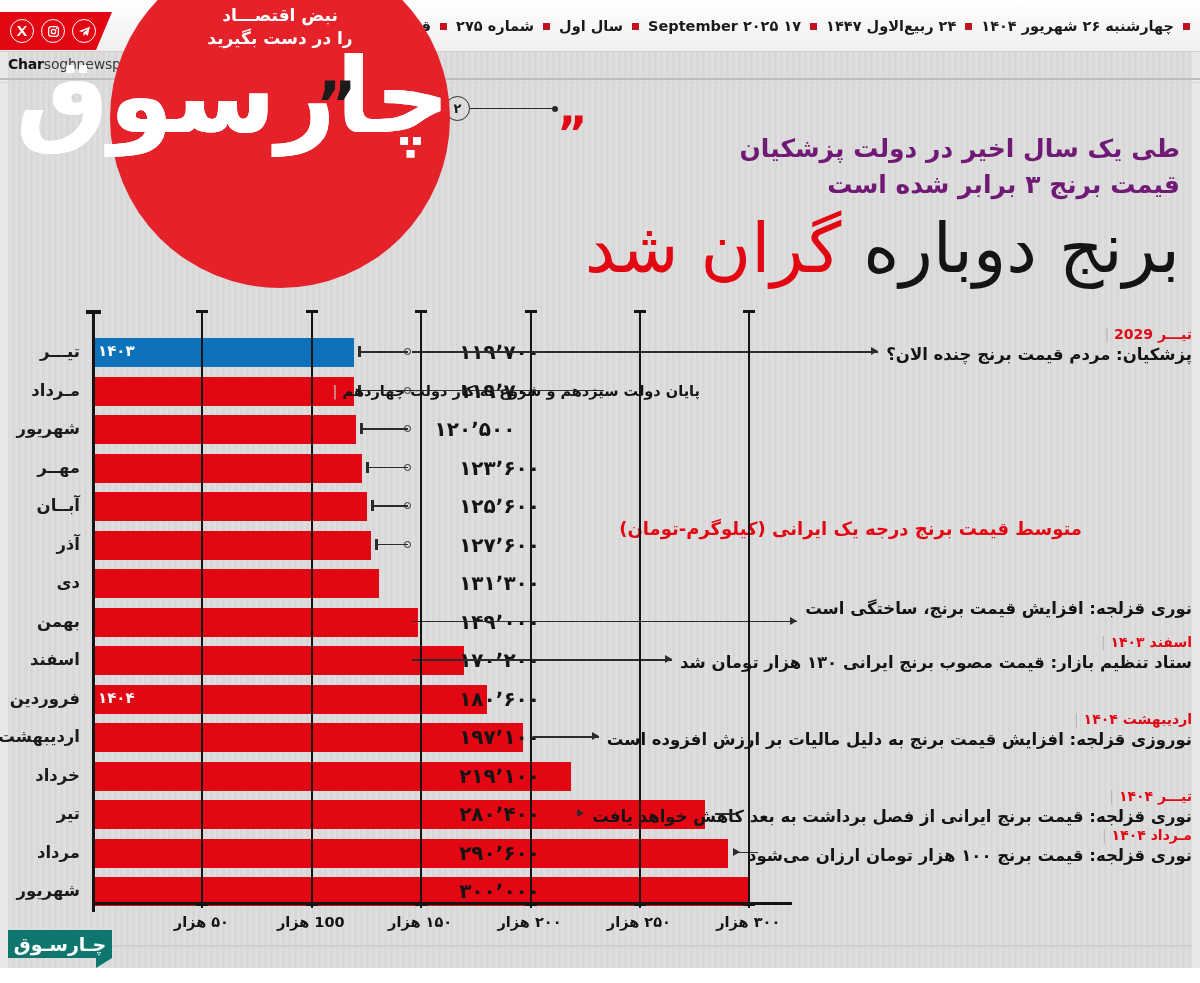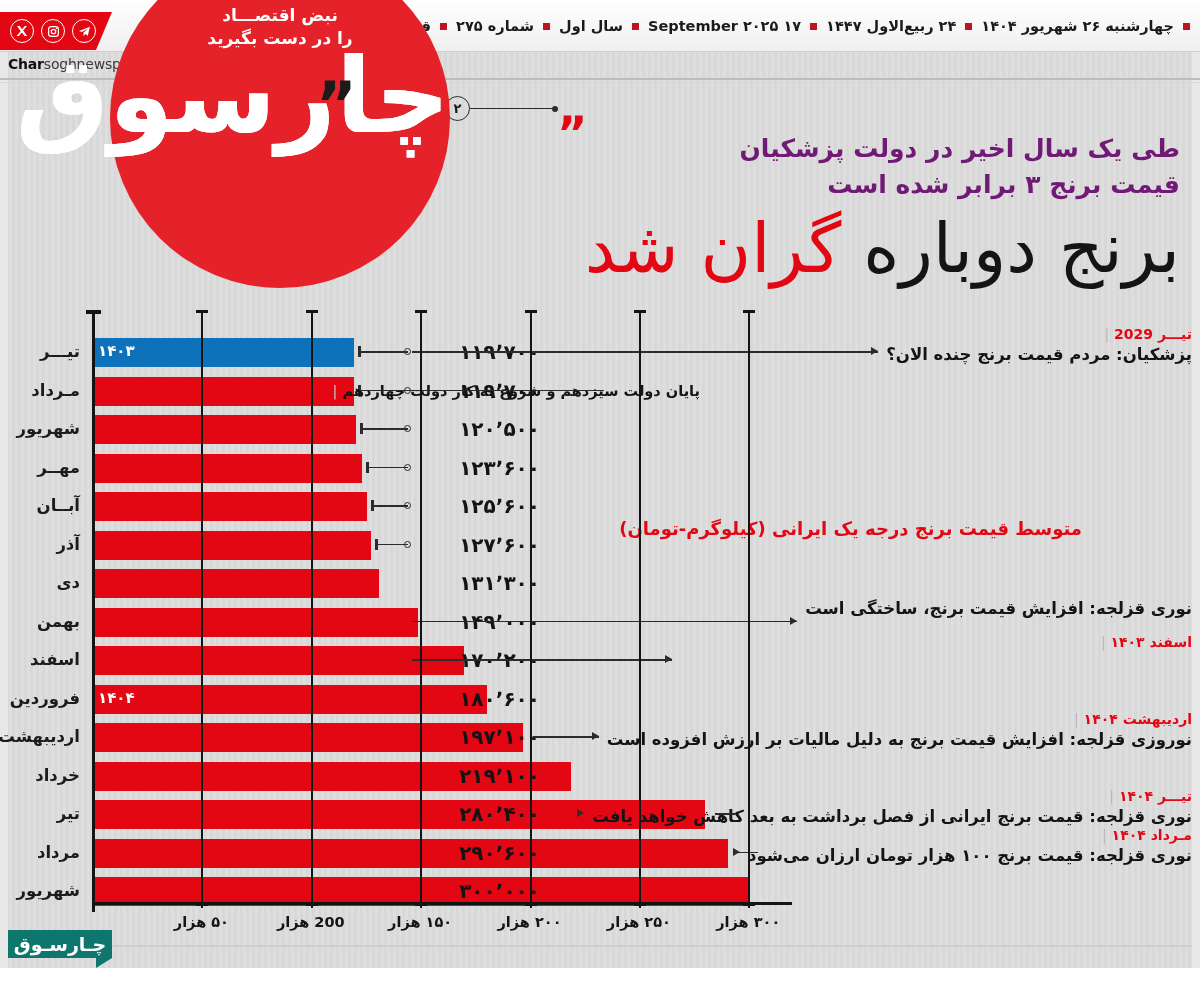--- a/index.html
+++ b/index.html
@@ -260,21 +260,21 @@
       <div class="gl-cap-b" style="left: 524.5px;"></div>
       <div class="gl" style="left: 638.875px;"></div>
       <div class="gl-cap-t" style="left: 633.875px;"></div>
       <div class="gl-cap-b" style="left: 633.875px;"></div>
       <div class="gl" style="left: 748.25px;"></div>
       <div class="gl-cap-t" style="left: 743.25px;"></div>
       <div class="gl-cap-b" style="left: 743.25px;"></div>
     </div>
   <div id="xticks">
       <div class="xlab" style="left: 155.375px; width: 92px; text-align: center; transform: none;">۵۰ هزار</div>
-      <div class="xlab" style="left: 264.75px; width: 92px; text-align: center; transform: none;">200 هزار</div>
+      <div class="xlab" style="left: 264.75px; width: 92px; text-align: center; transform: none;">100 هزار</div>
       <div class="xlab" style="left: 374.125px; width: 92px; text-align: center; transform: none;">۱۵۰ هزار</div>
       <div class="xlab" style="left: 483.5px; width: 92px; text-align: center; transform: none;">۲۰۰ هزار</div>
       <div class="xlab" style="left: 592.875px; width: 92px; text-align: center; transform: none;">۲۵۰ هزار</div>
       <div class="xlab" style="left: 702.25px; width: 92px; text-align: center; transform: none;">۳۰۰ هزار</div>
     </div>
   <div id="bars">
       <div class="bar blue" title="تیـــر — ۱۱۹٬۷۰۰" style="left: 92px; top: 20px; width: 261.844px; background: rgb(13, 114, 185);"></div>
       <div class="yearbadge" style="top: 24px; left: 98px; right: auto;">۱۴۰۳</div>
       <div class="mlab" style="top: 24px; left: 0px; width: 86px; text-align: right; padding-left: 0px; direction: rtl; padding-right: 6px;">تیـــر</div>
       <div class="vlab" style="top: 22px; left: 410px; width: 130px; text-align: right;">۱۱۹٬۷۰۰</div>
@@ -282,21 +282,21 @@
       <div class="leader-cap" style="left: 357.844px; top: 28px;"></div>
       <div class="leader-o" style="left: 404px; top: 30px;"></div>
       <div class="bar" title="مـرداد — ۱۱۹٬۷۰۰" style="left: 92px; top: 58.5px; width: 261.844px; background: rgb(227, 6, 19);"></div>
       <div class="mlab" style="top: 62.5px; left: 0px; width: 86px; text-align: right; padding-left: 0px; direction: rtl; padding-right: 6px;">مـرداد</div>
       <div class="vlab" style="top: 60.5px; left: 410px; width: 130px; text-align: right;">۱۱۹٬۷۰۰</div>
       <div class="leader" style="left: 357.844px; top: 71.5px; width: 50.1562px;"></div>
       <div class="leader-cap" style="left: 357.844px; top: 66.5px;"></div>
       <div class="leader-o" style="left: 404px; top: 68.5px;"></div>
       <div class="bar" title="شهریور — ۱۲۰٬۵۰۰" style="left: 92px; top: 97px; width: 263.594px; background: rgb(227, 6, 19);"></div>
       <div class="mlab" style="top: 101px; left: 0px; width: 86px; text-align: right; padding-left: 0px; direction: rtl; padding-right: 6px;">شهریور</div>
-      <div class="vlab" style="top: 99px; left: 410px; width: 130px; text-align: right;">۱۲۰٬۵۰۰</div>
+      <div class="vlab" style="top: 99px; left: 410px; width: 130px; text-align: center;">۱۲۰٬۵۰۰</div>
       <div class="leader" style="left: 359.594px; top: 110px; width: 48.4062px;"></div>
       <div class="leader-cap" style="left: 359.594px; top: 105px;"></div>
       <div class="leader-o" style="left: 404px; top: 107px;"></div>
       <div class="bar" title="مهــر — ۱۲۳٬۶۰۰" style="left: 92px; top: 135.5px; width: 270.375px; background: rgb(227, 6, 19);"></div>
       <div class="mlab" style="top: 139.5px; left: 0px; width: 86px; text-align: right; padding-left: 0px; direction: rtl; padding-right: 6px;">مهــر</div>
       <div class="vlab" style="top: 137.5px; left: 410px; width: 130px; text-align: right;">۱۲۳٬۶۰۰</div>
       <div class="leader" style="left: 366.375px; top: 148.5px; width: 41.625px;"></div>
       <div class="leader-cap" style="left: 366.375px; top: 143.5px;"></div>
       <div class="leader-o" style="left: 404px; top: 145.5px;"></div>
       <div class="bar" title="آبــان — ۱۲۵٬۶۰۰" style="left: 92px; top: 174px; width: 274.75px; background: rgb(227, 6, 19);"></div>
@@ -349,20 +349,21 @@
       <div class="leader-arrow" style="left: 871px; top: 29px; border-left: 7px solid rgb(43, 43, 43);"></div>
       <div class="ann-inline" style="top: 64.5px; right: 500px;"><span class="bd">پایان دولت سیزدهم و شروع به کار دولت چهاردهم</span> <span class="sep">|</span> <span class="hd">مـرداد ۱۴۰۳</span></div>
       <div class="leader" style="left: 359.844px; top: 71.5px; width: 244.156px;"></div>
       <div class="ann" style="right: 8px; top: 277.5px;">
         <div class="bd">نوری قزلجه: افزایش قیمت برنج، ساختگی است</div>
       </div>
       <div class="leader" style="left: 412px; top: 302.5px; width: 385px;"></div>
       <div class="leader-arrow" style="left: 790px; top: 298.5px; border-left: 7px solid rgb(43, 43, 43);"></div>
       <div class="ann" style="right: 8px; top: 316px;">
         <div class="hd"><span class="htxt">اسفند ۱۴۰۳</span> <span class="bar-sep">|</span></div>
+        <div class="bd">ستاد تنظیم بازار: قیمت مصوب برنج ایرانی ۱۳۰ هزار تومان شد</div>
       </div>
       <div class="leader" style="left: 412px; top: 341px; width: 260px;"></div>
       <div class="leader-arrow" style="left: 665px; top: 337px; border-left: 7px solid rgb(43, 43, 43);"></div>
       <div class="ann" style="right: 8px; top: 393px;">
         <div class="hd"><span class="htxt">اردیبهشت ۱۴۰۴</span> <span class="bar-sep">|</span></div>
         <div class="bd">نوروزی قزلجه: افزایش قیمت برنج به دلیل مالیات بر ارزش افزوده است</div>
       </div>
       <div class="leader" style="left: 533.156px; top: 418px; width: 65.8438px;"></div>
       <div class="leader-arrow" style="left: 592px; top: 414px; border-left: 7px solid rgb(43, 43, 43);"></div>
       <div class="ann" style="right: 8px; top: 470px;">

